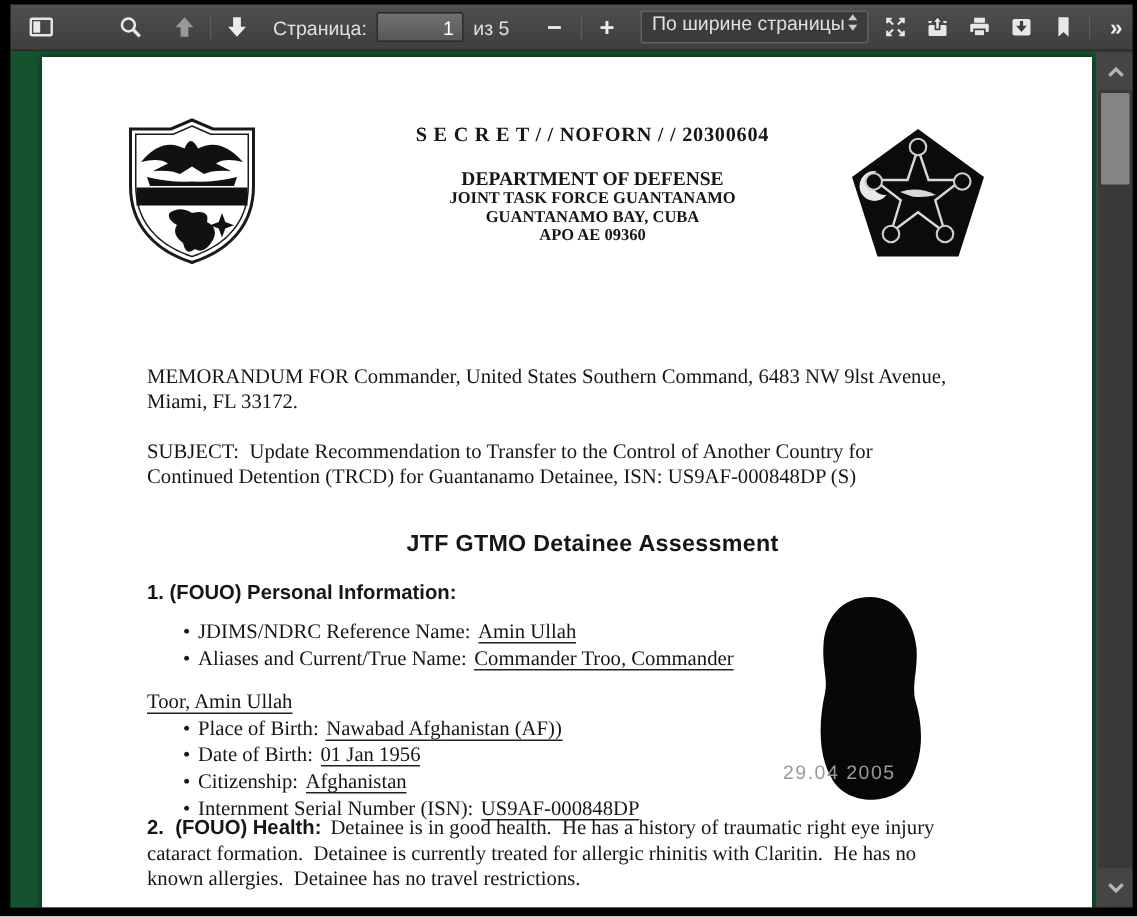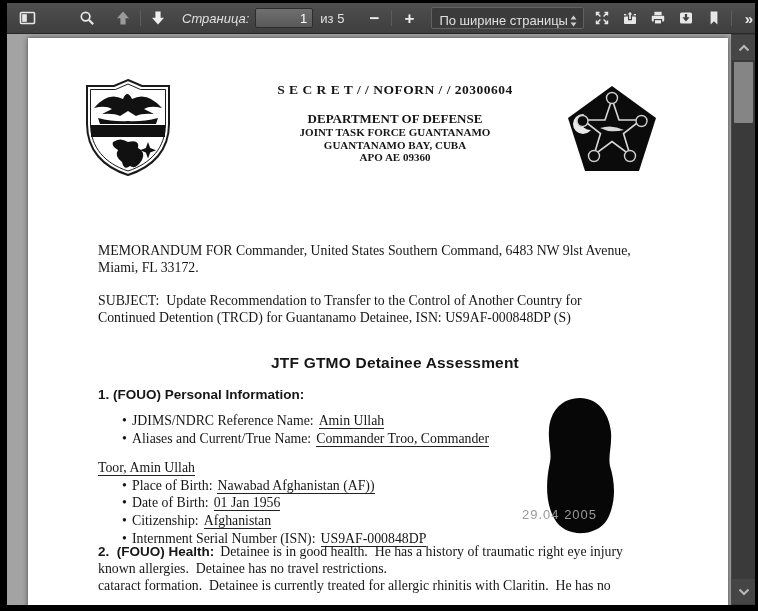--- a/index.html
+++ b/index.html
@@ -7,42 +7,42 @@
   .window { position:relative; width:758px; height:611px; background:#000; overflow:hidden; }
   .app { position:absolute; left:7px; top:3px; right:3px; bottom:6px; background:#404040; overflow:hidden; }
 
   
   .toolbar { position:absolute; top:0; left:0; right:0; height:31px;
     background:linear-gradient(#4f4f4f,#3e3e3e); border-bottom:1px solid #282828;
     display:flex; align-items:center; padding:0 6px; color:#e0e0e0; font-size:13px; }
   .tbtn { width:28px; height:24px; display:flex; align-items:center; justify-content:center;
     border-radius:2px; flex:0 0 auto; cursor:default; }
   .tdiv { width:1px; height:16px; background:#2d2d2d; border-right:1px solid #5d5d5d; margin:0 3px; flex:0 0 auto; }
-  .tlabel { margin:0 6px 0 10px; white-space:nowrap;font-style:italic; }
+  .tlabel { margin:0 6px 0 10px; white-space:nowrap; }
   .glyph { font-size:17px; font-weight:bold; color:#ededed; line-height:1; }
   .page-input { width:58px; height:20px; background:linear-gradient(#707070,#585858);
     border:1px solid #2c2c2c; border-radius:2px; color:#fff; text-align:right;
     padding:0 5px; font-size:13px; font-family:"Liberation Sans",sans-serif; outline:none; }
   .of-pages { margin:0 8px 0 7px; white-space:nowrap; }
   .zoom-select { height:22px; margin:0 4px 0 8px; border:1px solid #616161; background:#3b3b3b;
-    border-radius:2px; display:flex; align-items:flex-end; padding:0 4px 0 7px;
+    border-radius:2px; display:flex; align-items:flex-start; padding:0 4px 0 7px;
     width:160px; justify-content:space-between; white-space:nowrap; }
   .spacer { flex:1 1 auto; }
 
   
   .scrollbar { position:absolute; top:31px; right:0; bottom:0; width:24px; background:#3a3a3a;
     border-left:1px solid #484848; }
   .scroll-btn { position:absolute; left:0; right:0; height:25px; background:#454545;
     display:flex; align-items:center; justify-content:center; }
   .scroll-btn.up { top:1px; }
   .scroll-btn.down { bottom:1px; }
   .scroll-thumb { position:absolute; top:28px; left:2px; right:2px; height:61px; background:#858585; border-radius:1px; }
 
   
-  .content { position:absolute; top:31px; left:0; right:24px; bottom:0; overflow:hidden; background:#a3a3a3;padding-left:36px; }
+  .content { position:absolute; top:31px; left:0; right:24px; bottom:0; overflow:hidden; background:#14532d;padding-left:36px; }
   .page { position:absolute; left:21px; top:4px; width:700px; height:860px; background:#fff;
     box-shadow:0 0 5px rgba(0,0,0,.55); color:#161616;
     font-family:"Liberation Serif",serif; font-size:13.8px; }
   .abs { position:absolute; }
   .serifline { white-space:pre-wrap; line-height:17.2px; }
   .sans { font-family:"Liberation Sans",sans-serif; font-weight:bold; }
   .center { text-align:center; }
   .doc-classification { top:44px; left:70px; width:594px; font-weight:bold; font-size:13.5px; letter-spacing:.5px; }
   .doc-agency { top:73px; left:70px; width:594px; font-weight:bold; }
   .doc-agency .l1 { font-size:13px; line-height:15px; }
@@ -236,22 +236,22 @@
         <div class="abs photo">
           <svg width="88" height="144" viewBox="0 0 88 144">
             <path d="M43 4 C24 4 13 18 12 36 C11 50 15 58 13 68 C9 86 8 108 17 124 C23 136 36 140 47 139 C58 138 68 132 72 122 C79 106 78 88 73 72 C71 62 75 52 74 38 C72 18 60 4 43 4 Z" fill="#070707"></path>
             <path d="M13 70 Q10 92 14 110 Q11 96 12 82 Z" fill="#070707"></path>
           </svg>
         </div>
         <div class="abs photo-stamp">29.04 2005</div>
 
         <div class="abs s2">
           <div class="serifline"><span class="sans">2.  (FOUO) Health:</span><span>Detainee is in good health.  He has a history of traumatic right eye injury</span></div>
+          <div class="serifline">cataract formation.  Detainee is currently treated for allergic rhinitis with Claritin.  He has no</div>
           <div class="serifline">known allergies.  Detainee has no travel restrictions.</div>
-          <div class="serifline">cataract formation.  Detainee is currently treated for allergic rhinitis with Claritin.  He has no</div>
         </div>
 
       </div>
     </div>
 
     <div class="scrollbar">
       <div class="scroll-btn up">
         <span>
           <svg width="14" height="10" viewBox="0 0 14 10">
               <path d="M2.5 7.5 L7 3 L11.5 7.5" stroke="#b5b5b5" stroke-width="2.2" fill="none"></path>

